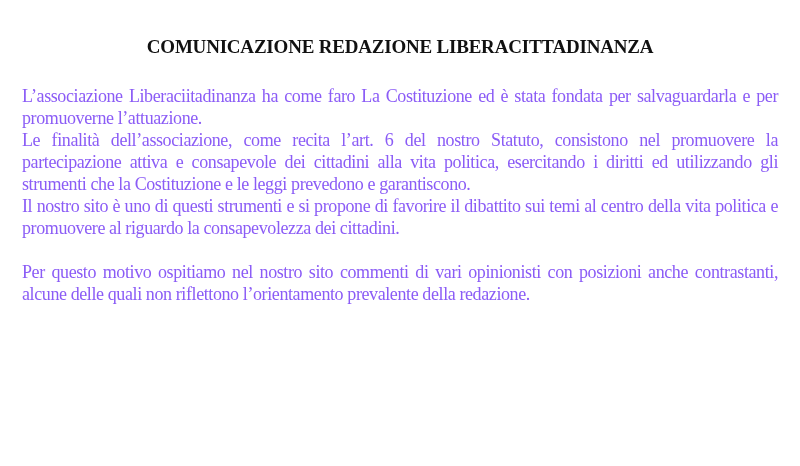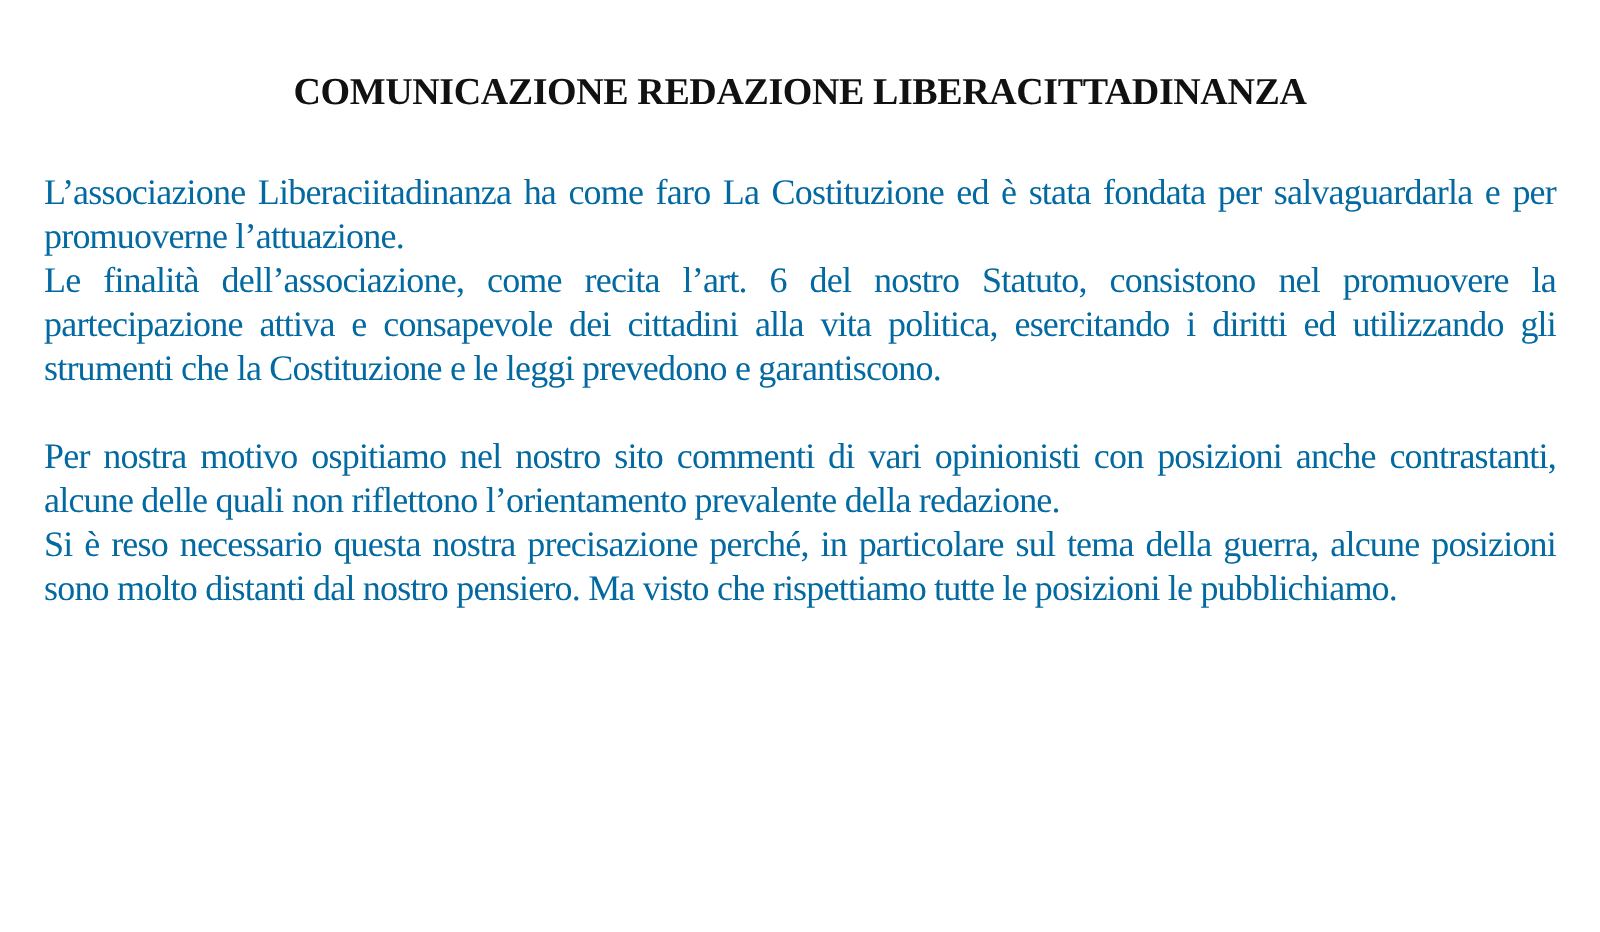--- a/index.html
+++ b/index.html
@@ -26,34 +26,34 @@
     font-weight: bold;
     letter-spacing: -0.2px;
     color: #111111;
   }
   .doc-body p {
     margin: 0;
     font-size: 18px;
     line-height: 22px;
     letter-spacing: -0.4px;
     text-align: justify;
-    color: #0369a1;
+    color: #8b5cf6;
   }
   .doc-body p.first-block {
     margin-top: 27px;
   }
   .doc-body p.block-gap {
     margin-top: 22px;
   }
 </style>
 </head>
 <body>
 
 <main class="page">
   <h1 class="doc-title">COMUNICAZIONE REDAZIONE LIBERACITTADINANZA</h1>
 
   <section class="doc-body">
     <p class="first-block">L’associazione Liberaciitadinanza ha come faro La Costituzione ed è stata fondata per salvaguardarla e per promuoverne l’attuazione.</p>
     <p>Le finalità dell’associazione, come recita l’art. 6 del nostro Statuto, consistono nel promuovere la partecipazione attiva e consapevole dei cittadini alla vita politica, esercitando i diritti ed utilizzando gli strumenti che la Costituzione e le leggi prevedono e garantiscono.</p>
-    <p class="block-gap">Per nostra motivo ospitiamo nel nostro sito commenti di vari opinionisti con posizioni anche contrastanti, alcune delle quali  non riflettono l’orientamento prevalente della redazione.</p>
-    <p>Si è reso necessario questa nostra precisazione perché, in particolare sul tema della guerra, alcune posizioni sono  molto distanti dal nostro pensiero. Ma visto che rispettiamo tutte le posizioni le pubblichiamo.</p>
+    <p>Il nostro sito è uno di questi strumenti e si propone di favorire il dibattito sui temi al centro della  vita politica e promuovere al riguardo la consapevolezza dei cittadini.</p>
+    <p class="block-gap">Per questo motivo ospitiamo nel nostro sito commenti di vari opinionisti con posizioni anche contrastanti, alcune delle quali  non riflettono l’orientamento prevalente della redazione.</p>
   </section>
 </main>
 
 </body></html>

